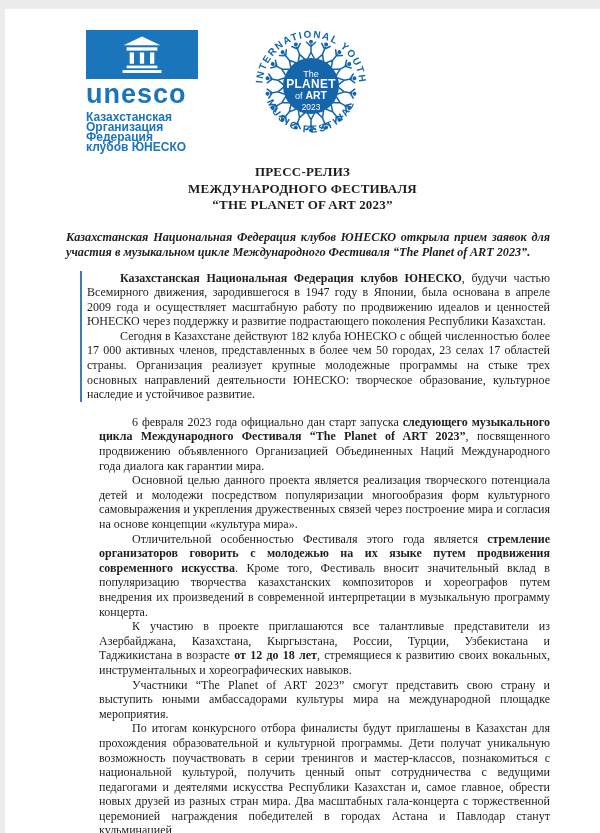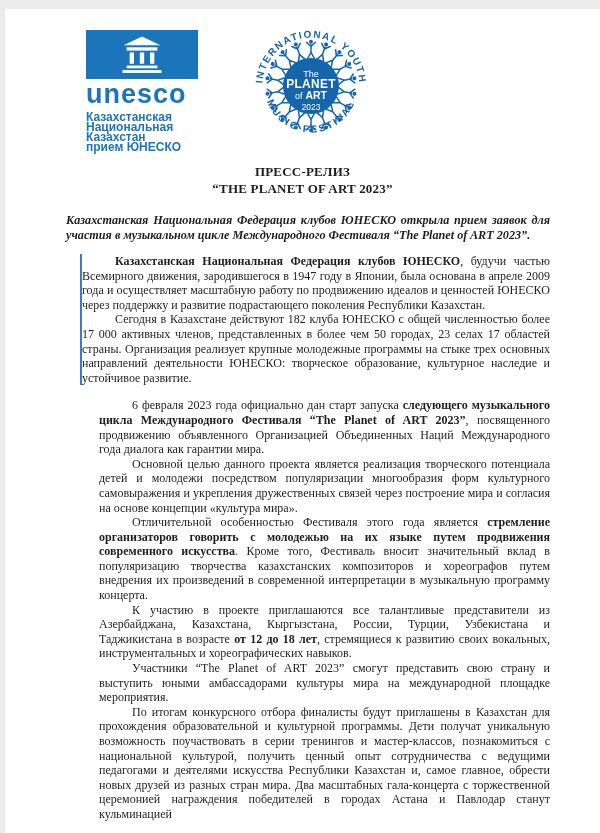--- a/index.html
+++ b/index.html
@@ -51,20 +51,21 @@
   .content{padding:0 50px 0 61px;}
   .intro{
     margin:16px 0 11px;font-weight:bold;font-style:italic;
     font-size:12.2px;line-height:15px;text-align:justify;
   }
   .bodytext p{margin:0;font-size:12px;line-height:14.6px;text-align:justify;text-indent:33px;}
   .b{font-weight:bold;}
   .quote{
     margin-left:14px;margin-bottom:13px;
     border-left:2px solid var(--bar-blue);
+    padding-left:5px;
   }
   .rest{margin-left:33px;}
 </style>
 </head>
 <body>
 
 <div class="page">
 
   <div class="header">
 
@@ -78,22 +79,22 @@
             <rect x="19.9" y="17" width="4.2" height="11"></rect>
             <rect x="29.8" y="17" width="4.2" height="11"></rect>
             <rect x="7" y="29.8" width="30" height="2.6"></rect>
             <rect x="3" y="34.2" width="38" height="2.8"></rect>
           </g>
         </svg>
       </div>
       <div class="unesco-word">unesco</div>
       <div class="unesco-org">
         <div>Казахстанская</div>
-        <div>Национальная Казахстан</div>
-        <div>прием ЮНЕСКО</div>
+        <div>Организация Федерация</div>
+        <div>клубов ЮНЕСКО</div>
       </div>
     </div>
 
     <svg class="fest" width="114" height="114" viewBox="0 0 120 120">
       <defs>
         <path id="arcTop" d="M 9,60 A 51,51 0 1 1 111,60" fill="none"></path>
         <path id="arcBot" d="M 11,60 A 49,49 0 0 0 109,60" fill="none"></path>
         <g id="dancer" stroke="#1565ab" stroke-width="1.6" stroke-linecap="round" fill="none">
           <circle cx="60" cy="13.5" r="2.1" fill="#1565ab" stroke="none"></circle>
           <path d="M60 16.5 V24.5 M60 18.5 L55.3 14 M60 18.5 L64.7 14 M60 24.5 L56.6 30.8 M60 24.5 L63.4 30.8"></path>
@@ -128,20 +129,21 @@
       </text>
       <text class="ctr" x="60" y="50" font-size="9.5">The</text>
       <text class="ctr" x="60" y="62.5" font-size="12.5" font-weight="bold" letter-spacing="0.4">PLANET</text>
       <text class="ctr" x="60" y="74" font-size="9.5"><tspan>of</tspan><tspan dx="3" font-size="11" font-weight="bold">ART</tspan></text>
       <text class="ctr" x="60" y="85" font-size="8.8">2023</text>
     </svg>
   </div>
 
   <div class="title">
     <div>ПРЕСС-РЕЛИЗ</div>
+    <div>МЕЖДУНАРОДНОГО ФЕСТИВАЛЯ</div>
     <div>“THE PLANET OF ART 2023”</div>
   </div>
 
   <div class="content">
     <p class="intro">Казахстанская Национальная Федерация клубов ЮНЕСКО открыла прием заявок для участия в музыкальном цикле Международного Фестиваля “The Planet of ART 2023”.</p>
     <div class="bodytext">
       <div class="quote" id="quote-block">
           <p><span class="b">Казахстанская Национальная Федерация клубов ЮНЕСКО</span><span>, будучи частью Всемирного движения, зародившегося в 1947 году в Японии, была основана в апреле 2009 года и осуществляет масштабную работу по продвижению идеалов и ценностей ЮНЕСКО через поддержку и развитие подрастающего поколения Республики Казахстан.</span></p>
           <p><span>Сегодня в Казахстане действуют 182 клуба ЮНЕСКО с общей численностью более 17 000 активных членов, представленных в более чем 50 городах, 23 селах 17 областей страны. Организация реализует крупные молодежные программы на стыке трех основных направлений деятельности ЮНЕСКО: творческое образование, культурное наследие и устойчивое развитие.</span></p>
         </div>

